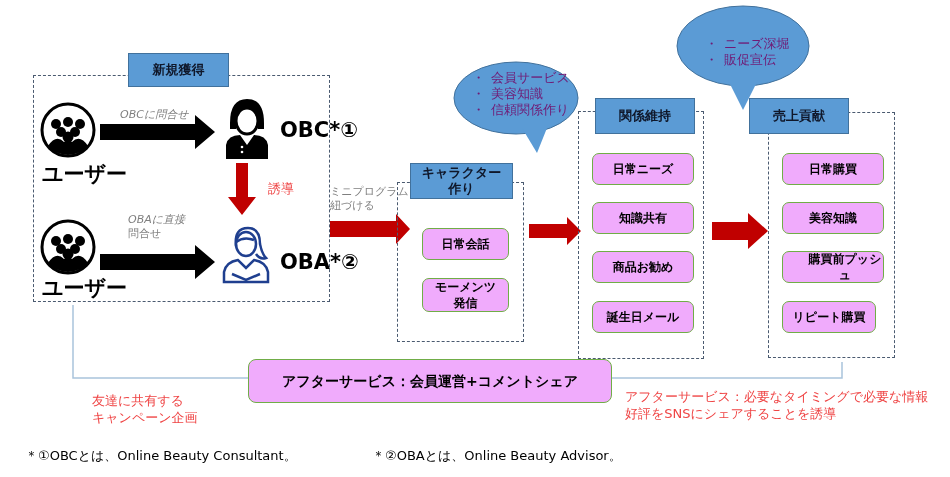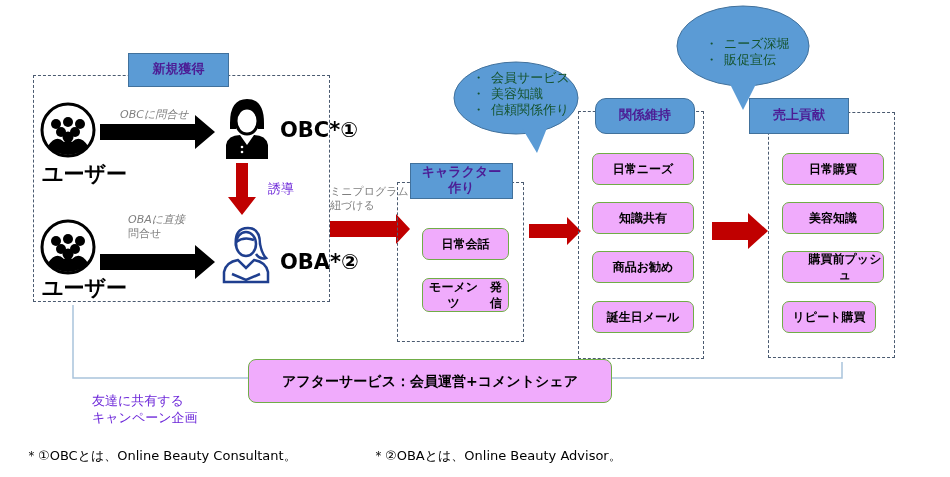--- a/index.html
+++ b/index.html
@@ -1,28 +1,28 @@
 <!DOCTYPE html>
 <html><head>
 <meta charset="utf-8">
 <style>
   html, body { margin:0; padding:0; background:#ffffff; }
   body { width:950px; height:477px; position:relative; overflow:hidden;
          font-family:"DejaVu Sans", sans-serif; color:#000; }
   .dash { position:absolute; border:1.5px dashed #4a5a70; box-sizing:border-box; }
-  .bluehead { position:absolute; background:#5b9bd5; border:1px solid #41719c; color:#4c1d95;
+  .bluehead { position:absolute; background:#5b9bd5; border:1px solid #41719c; color:#0f172a;
               font-weight:bold; font-size:13px; display:flex; align-items:center; justify-content:center;
-              text-align:center; line-height:16px; box-sizing:border-box;font-family:Liberation Mono, monospace; }
+              text-align:center; line-height:16px; box-sizing:border-box; }
   .gbox { position:absolute; background:#f0abfc; border:1.5px solid #70ad47; border-radius:7px;
           font-weight:bold; font-size:12px; display:flex; align-items:center; justify-content:center;
           text-align:center; line-height:16px; box-sizing:border-box; }
   .label { position:absolute; font-size:21px; font-weight:bold; }
   .gray { position:absolute; font-size:11px; color:#7f7f7f; line-height:14px; }
-  .red { position:absolute; color:#6d28d9; font-size:13px; line-height:17px; }
-  .bubble-text { position:absolute; color:#14532d; font-size:13px; line-height:16px; }
+  .red { position:absolute; color:#ef4444; font-size:13px; line-height:17px; }
+  .bubble-text { position:absolute; color:#701a75; font-size:13px; line-height:16px; }
   .bubble-text div::before { content:"・"; margin-right:6px; }
   svg { position:absolute; overflow:visible; }
   .foot { position:absolute; font-size:13px; color:#000; }
 </style>
 </head>
 <body>
 
 <svg width="950" height="477" style="left:0;top:0;">
   <polyline points="73,305 73,378 248,378" fill="none" stroke="#a9c4dc" stroke-width="1.5"></polyline>
   <polyline points="612,378 842,378 842,362" fill="none" stroke="#a9c4dc" stroke-width="1.5"></polyline>
@@ -104,41 +104,41 @@
 <svg width="80" height="30" style="left:330px;top:214px;">
   <polygon points="0,7 66,7 66,0 80,15 66,30 66,23 0,23" fill="#c00000"></polygon>
 </svg>
 
 <div class="dash" style="left:397px;top:182px;width:127px;height:160px;"></div>
 <div class="bluehead" style="left:410px;top:163px;width:103px;height:36px;flex-direction:column;">
   <span>キャラクター</span>
   <span>作り</span>
 </div>
 <div class="gbox" style="left:422px;top:228px;width:87px;height:32px;">日常会話</div>
-<div class="gbox" style="left:422px;top:278px;width:87px;height:34px;">
+<div class="gbox" style="left:422px;top:278px;width:87px;height:34px;flex-direction:column;">
   <span>モーメンツ</span>
   <span>発信</span>
 </div>
 
 <svg width="52" height="28" style="left:529px;top:217px;">
   <polygon points="0,7 38,7 38,0 52,14 38,28 38,21 0,21" fill="#c00000"></polygon>
 </svg>
 
 <svg width="130" height="100" style="left:452px;top:58px;">
   <ellipse cx="64" cy="40" rx="62" ry="36" fill="#5b9bd5" stroke="#41719c" stroke-width="1"></ellipse>
   <polygon points="70,70 95,70 85,95" fill="#5b9bd5"></polygon>
 </svg>
 <div class="bubble-text" style="left:472px;top:70px;">
   <div>会員サービス</div>
   <div>美容知識</div>
   <div>信頼関係作り</div>
 </div>
 
 <div class="dash" style="left:578px;top:111px;width:126px;height:248px;"></div>
-<div class="bluehead" style="left:595px;top:98px;width:100px;height:36px;border-radius:11px;">関係維持</div>
+<div class="bluehead" style="left:595px;top:98px;width:100px;height:36px;">関係維持</div>
 <div class="gbox" style="left:592px;top:153px;width:102px;height:32px;">日常ニーズ</div>
 <div class="gbox" style="left:592px;top:202px;width:102px;height:32px;">知識共有</div>
 <div class="gbox" style="left:592px;top:251px;width:102px;height:32px;">商品お勧め</div>
 <div class="gbox" style="left:592px;top:301px;width:102px;height:32px;">誕生日メール</div>
 
 <svg width="56" height="36" style="left:712px;top:213px;">
   <polygon points="0,9 36,9 36,0 56,18 36,36 36,27 0,27" fill="#c00000"></polygon>
 </svg>
 
 <svg width="140" height="110" style="left:673px;top:2px;">
@@ -157,16 +157,18 @@
 <div class="gbox" style="left:782px;top:251px;width:102px;height:32px;padding-left:24px;">購買前プッシュ</div>
 <div class="gbox" style="left:782px;top:301px;width:94px;height:32px;">リピート購買</div>
 
 <div class="gbox" style="left:248px;top:359px;width:364px;height:44px;font-size:14px;border-radius:8px;">アフターサービス：会員運営+コメントシェア</div>
 
 <div class="red" style="left:92px;top:392px;">
   <div>友達に共有する</div>
   <div>キャンペーン企画</div>
 </div>
 <div class="red" style="left:625px;top:388px;">
+  <div>アフターサービス：必要なタイミングで必要な情報</div>
+  <div>好評をSNSにシェアすることを誘導</div>
 </div>
 
 <div class="foot" style="left:25px;top:447px;">＊①OBCとは、Online Beauty Consultant。</div>
 <div class="foot" style="left:372px;top:447px;">＊②OBAとは、Online Beauty Advisor。</div>
 
 </body></html>

